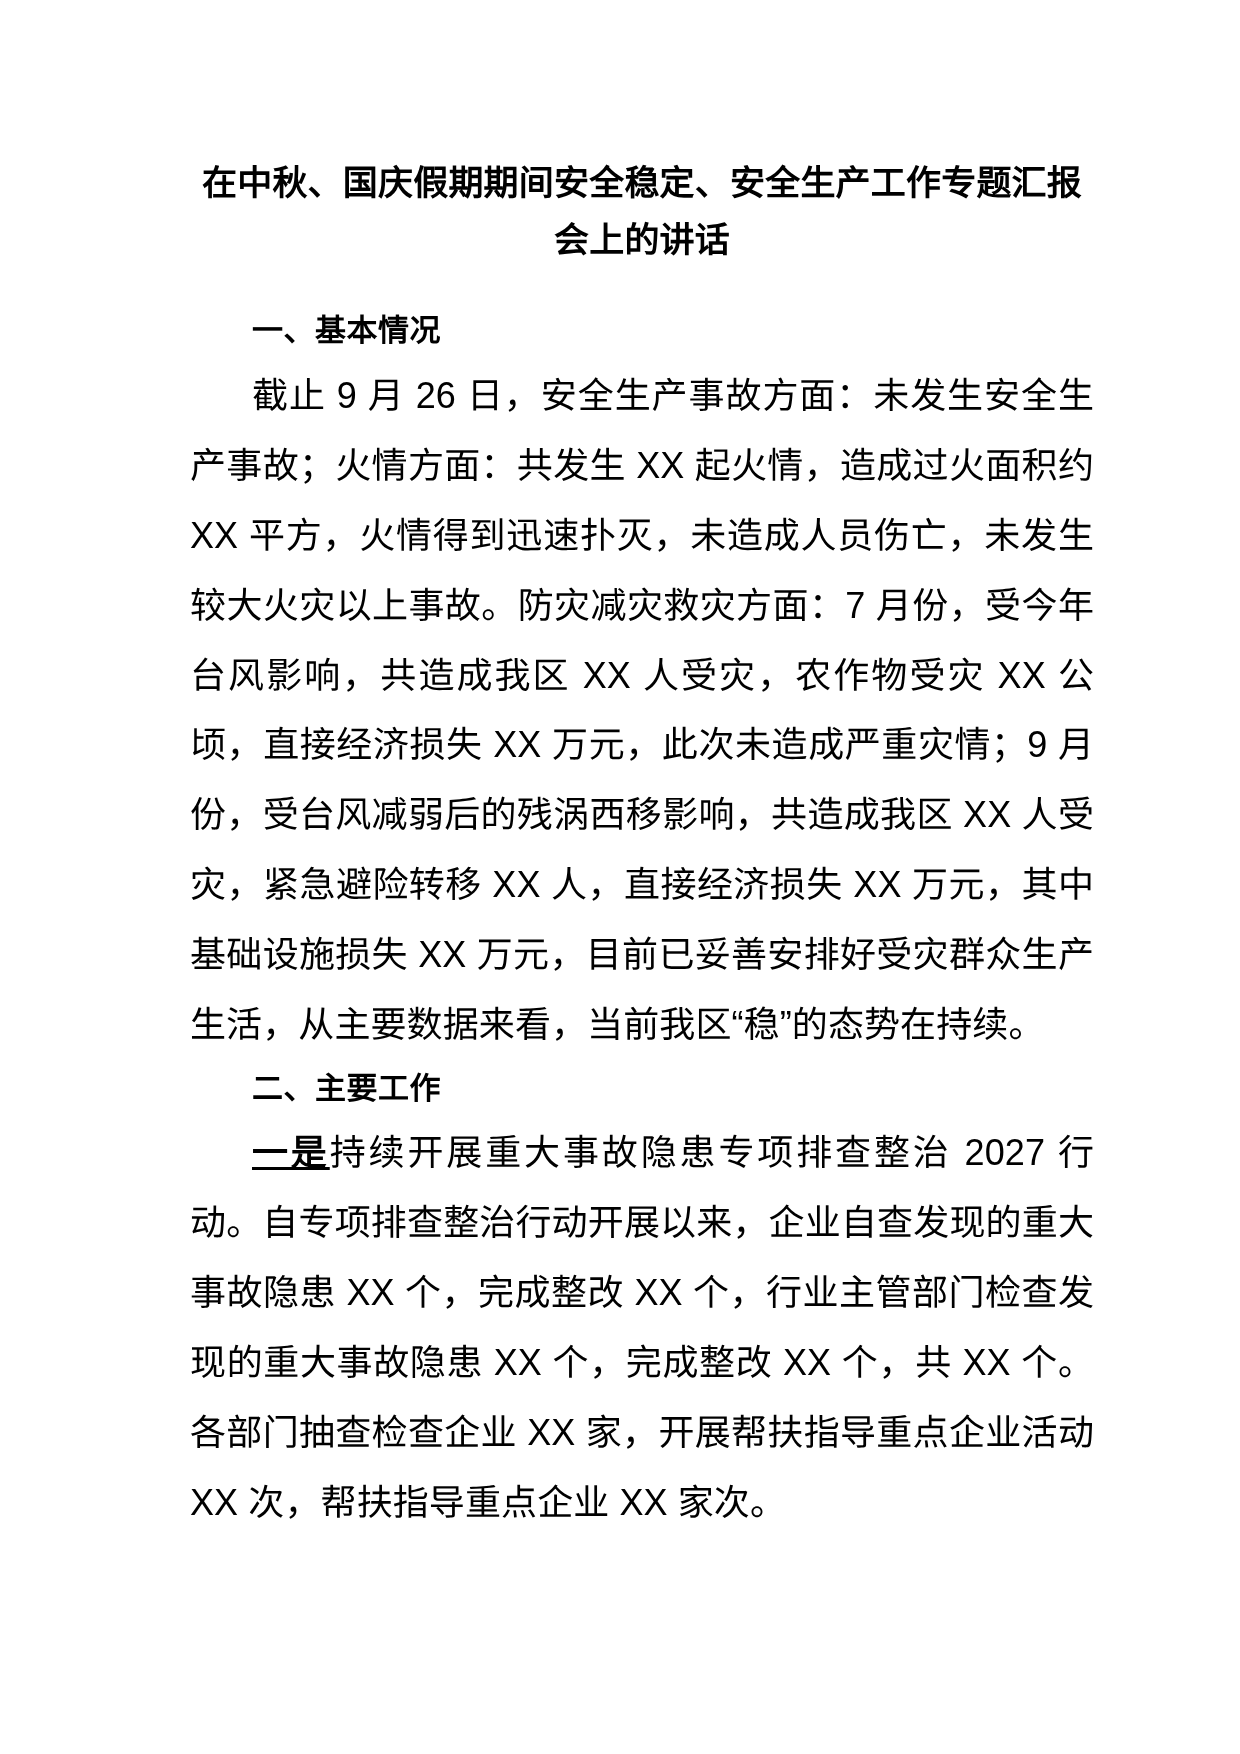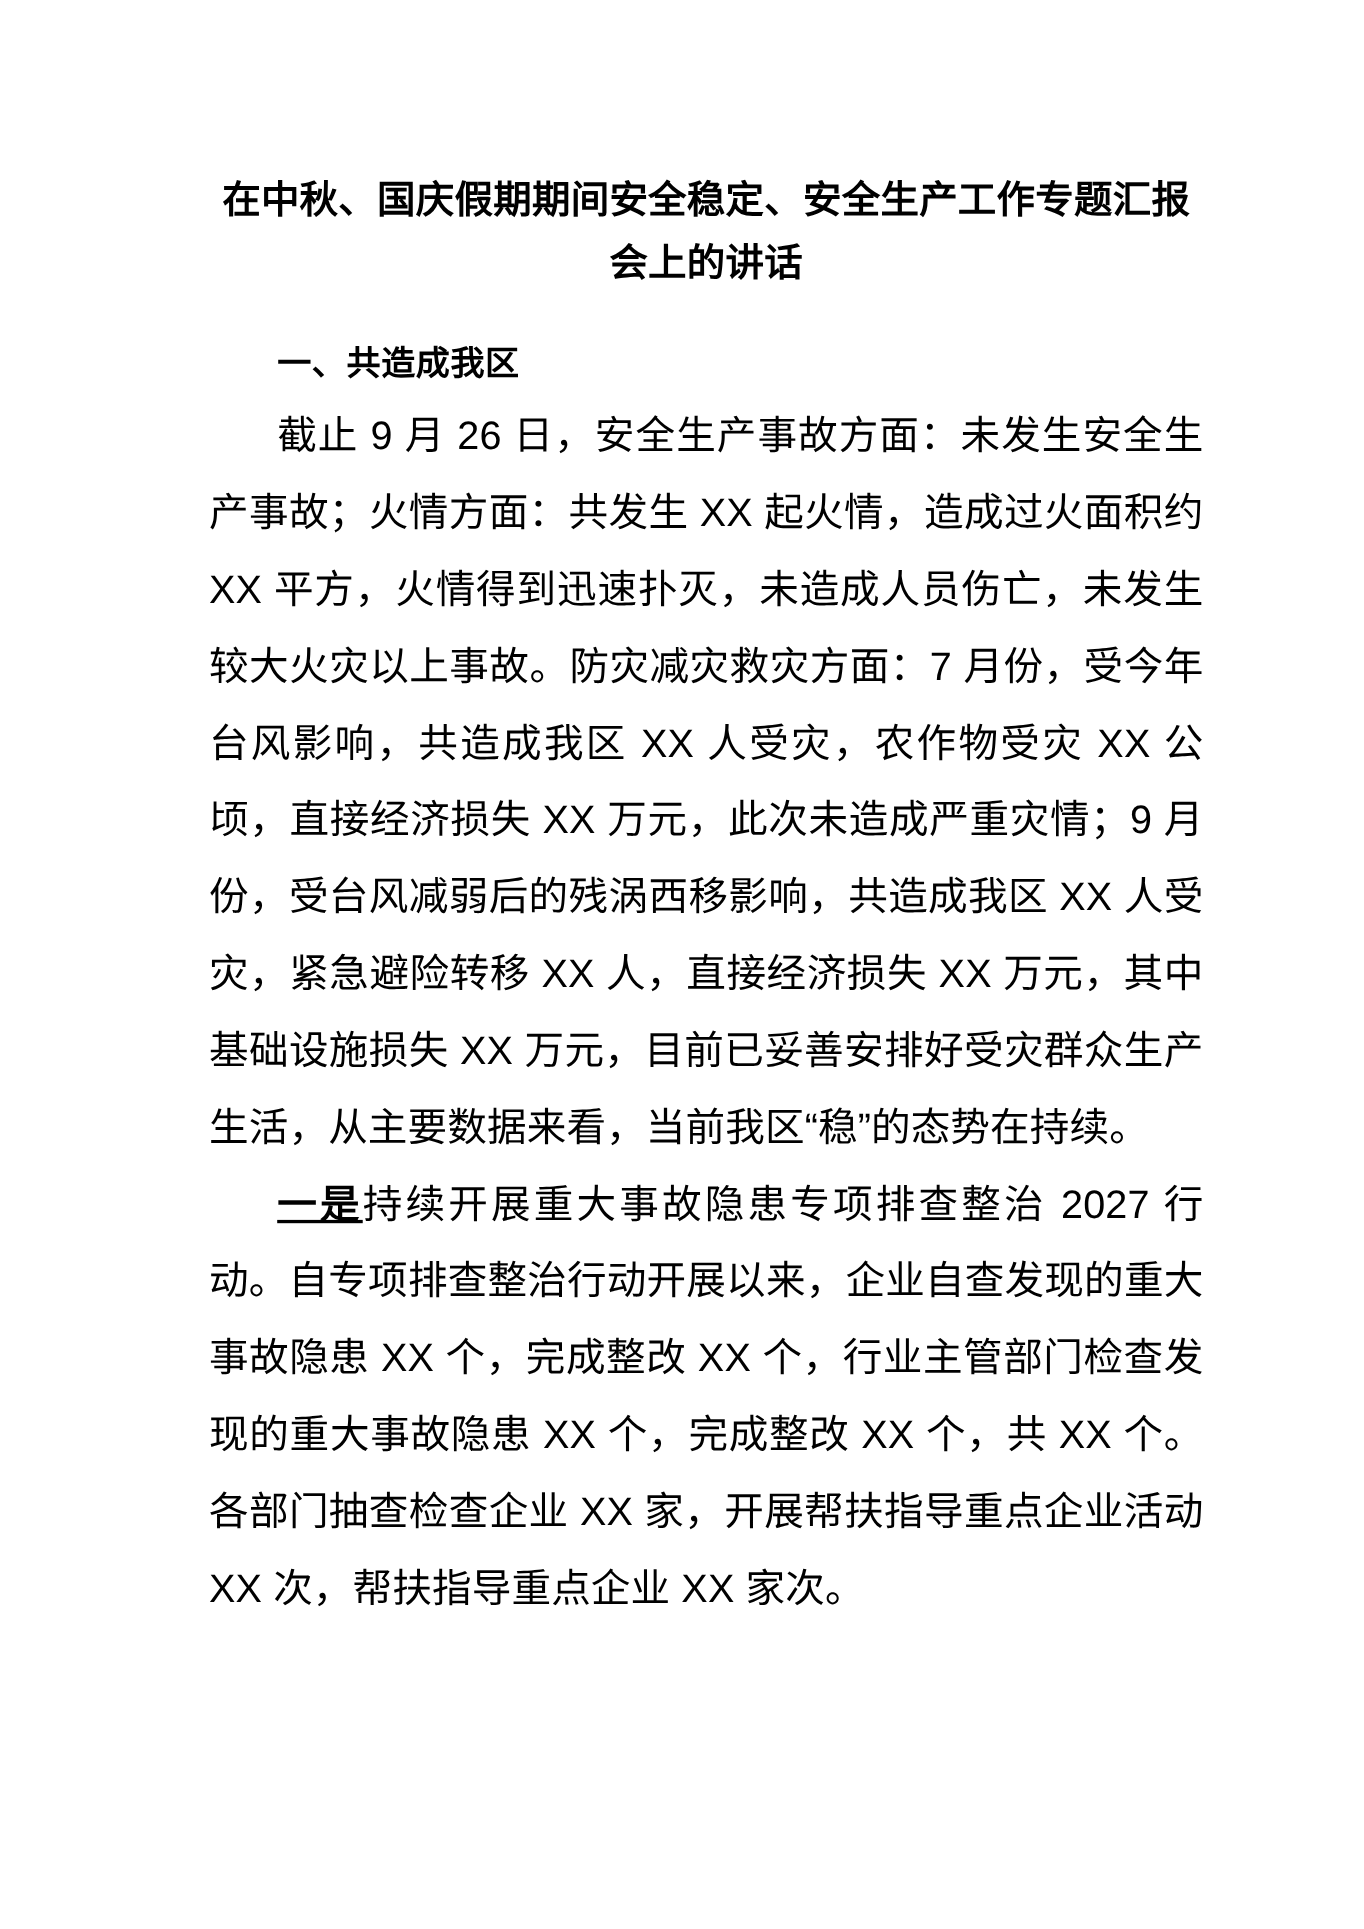--- a/index.html
+++ b/index.html
@@ -68,21 +68,22 @@
   }
 </style>
 </head>
 <body>
 
 <div class="page">
   <div class="content">
 
     <h1 class="doc-title">在中秋、国庆假期期间安全稳定、安全生产工作专题汇报会上的讲话</h1>
 
-    <h2 class="section-heading">一、共造成我区</h2>
+    <h2 class="section-heading">一、基本情况</h2>
 
     <p class="body-para">截止 9 月 26 日，安全生产事故方面：未发生安全生产事故；火情方面：共发生 XX 起火情，造成过火面积约 XX 平方，火情得到迅速扑灭，未造成人员伤亡，未发生较大火灾以上事故。防灾减灾救灾方面：7 月份，受今年台风影响，共造成我区 XX 人受灾，农作物受灾 XX 公顷，直接经济损失 XX 万元，此次未造成严重灾情；9 月份，受台风减弱后的残涡西移影响，共造成我区 XX 人受灾，紧急避险转移 XX 人，直接经济损失 XX 万元，其中基础设施损失 XX 万元，目前已妥善安排好受灾群众生产生活，从主要数据来看，当前我区“稳”的态势在持续。</p>
 
+    <h2 class="section-heading">二、主要工作</h2>
 
     <p class="body-para"><span class="lead-bold">一是</span><span>持续开展重大事故隐患专项排查整治 2027 行动。自专项排查整治行动开展以来，企业自查发现的重大事故隐患 XX 个，完成整改 XX 个，行业主管部门检查发现的重大事故隐患 XX 个，完成整改 XX 个，共 XX 个。各部门抽查检查企业 XX 家，开展帮扶指导重点企业活动 XX 次，帮扶指导重点企业 XX 家次。</span></p>
 
   </div>
 </div>
 
 </body></html>

